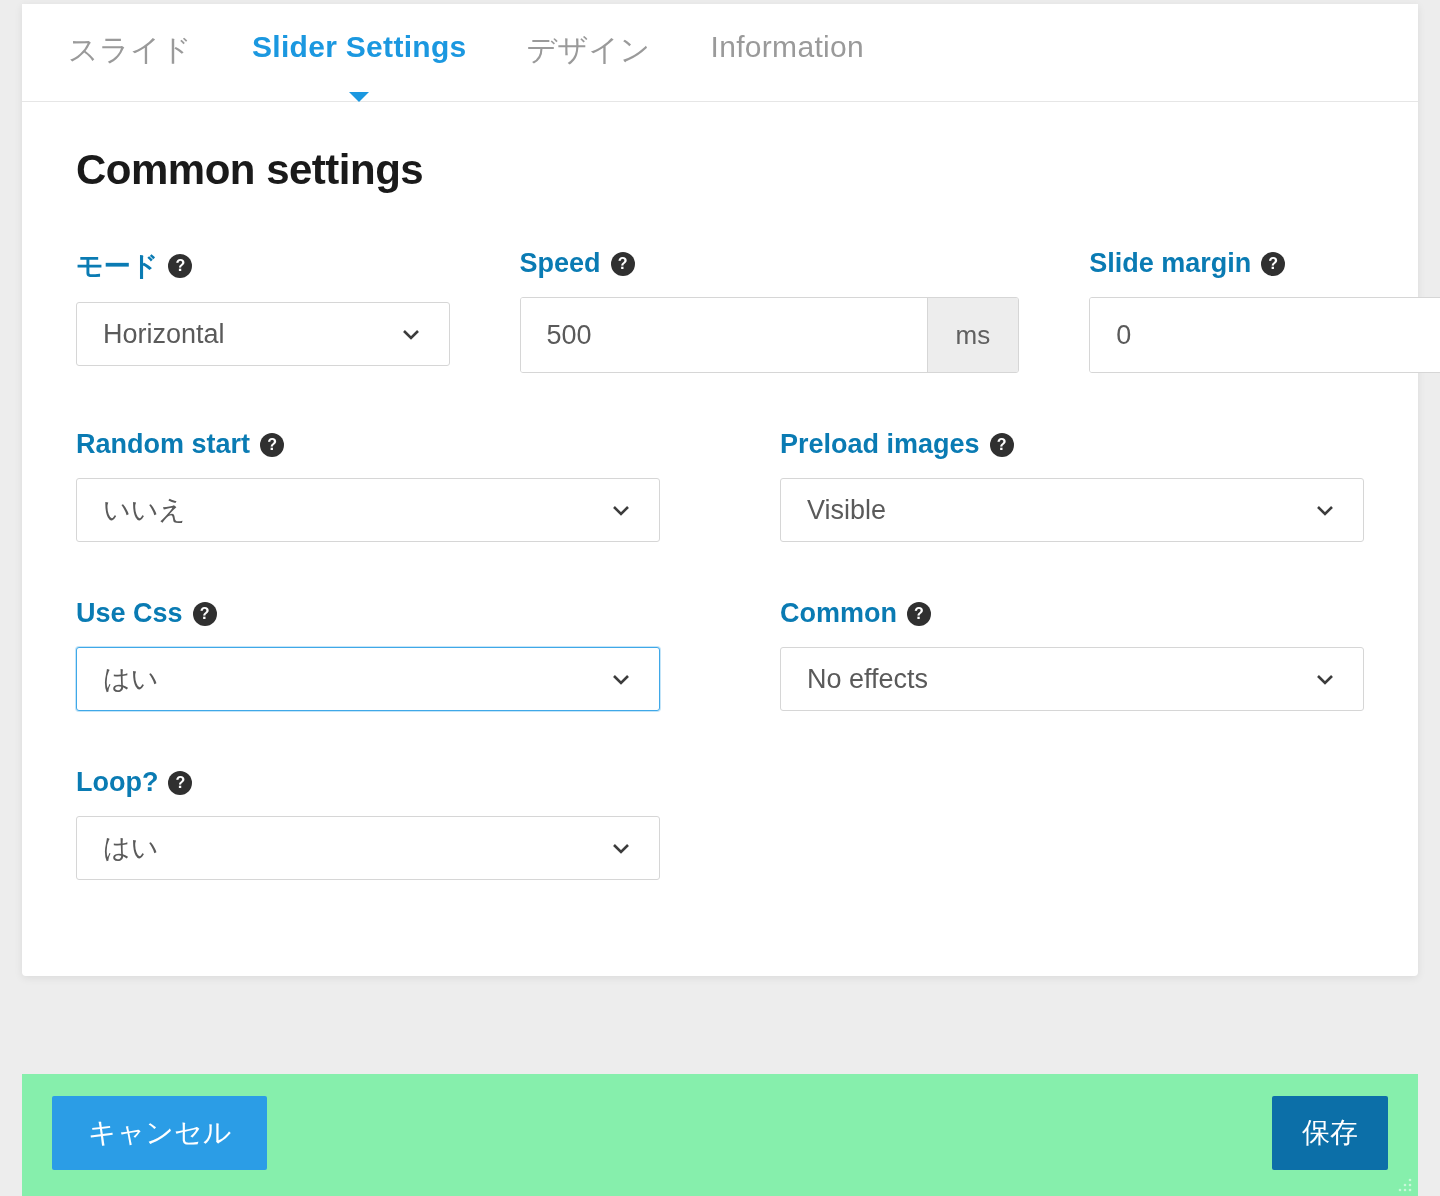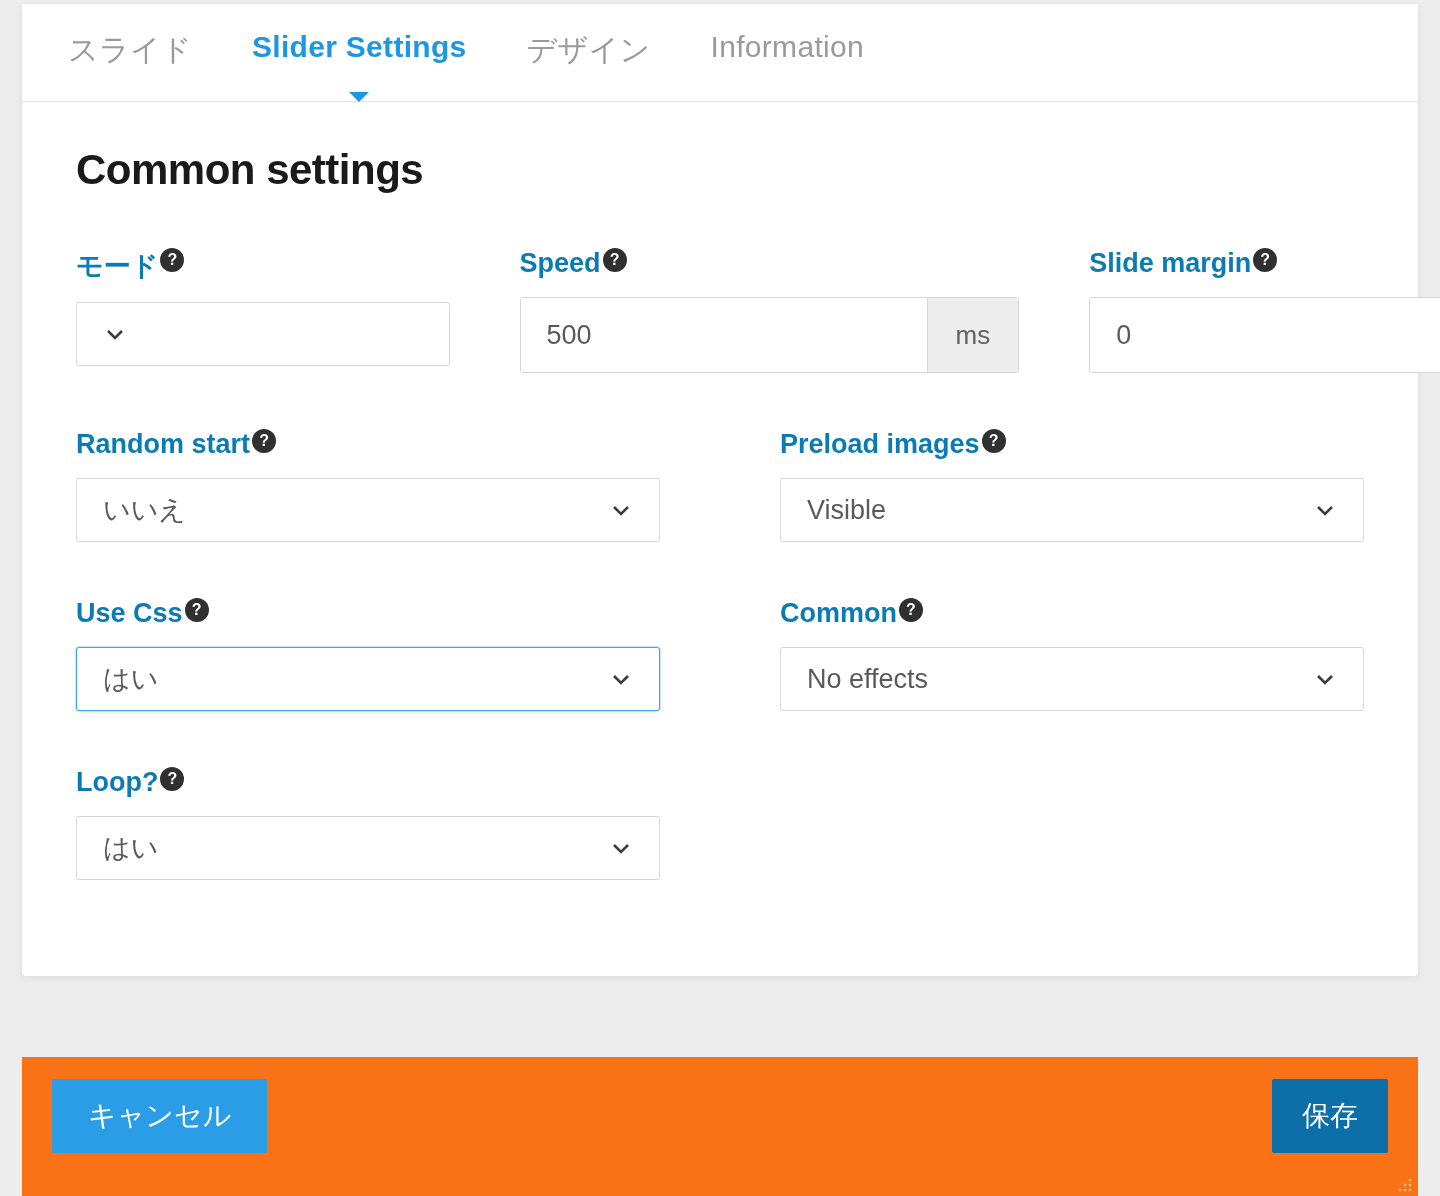--- a/index.html
+++ b/index.html
@@ -90,22 +90,22 @@
     }
     .field {
       flex: 1;
     }
     .field-label {
       font-size: 27px;
       font-weight: 700;
       color: #0a7bb3;
       margin-bottom: 18px;
       display: flex;
-      align-items: flex-start;
-      gap: 2px;
+      align-items: center;
+      gap: 10px;
     }
     .help-icon {
       display: inline-flex;
       align-items: center;
       justify-content: center;
       width: 24px;
       height: 24px;
       border-radius: 50%;
       background: #303030;
       color: #fff;
@@ -161,25 +161,25 @@
     .input-addon {
       background: #ededed;
       border-left: 1px solid #d6d6d6;
       display: flex;
       align-items: center;
       padding: 10px 28px;
       font-size: 26px;
       color: #606060;
     }
     .footer {
-      background: #f97316;
+      background: #86efac;
       display: flex;
       justify-content: space-between;
       align-items: center;
-      padding: 22px 30px 43px;
+      padding: 22px 30px 26px;
       position: absolute;
       left: 22px;
       right: 22px;
       bottom: 0;
     }
     .btn {
       font-size: 28px;
       padding: 18px 36px;
       border: none;
       border-radius: 2px;
@@ -223,20 +223,21 @@
   <div class="content">
     <h2 class="section-title">Common settings</h2>
 
     <div class="row">
       <div class="field" style="flex:0 0 29%">
         <div class="field-label">
           <span>モード</span>
           <span class="help-icon">?</span>
         </div>
         <div class="select-wrap">
+          <span class="select-value">Horizontal</span>
           <span class="chevron"><svg viewBox="0 0 24 24">
                 <polyline points="5 9 12 16 19 9"></polyline>
               </svg></span>
         </div>
       </div>
 
       <div class="field" style="flex:0 0 29%">
         <div class="field-label">
           <span>Speed</span>
           <span class="help-icon">?</span>

